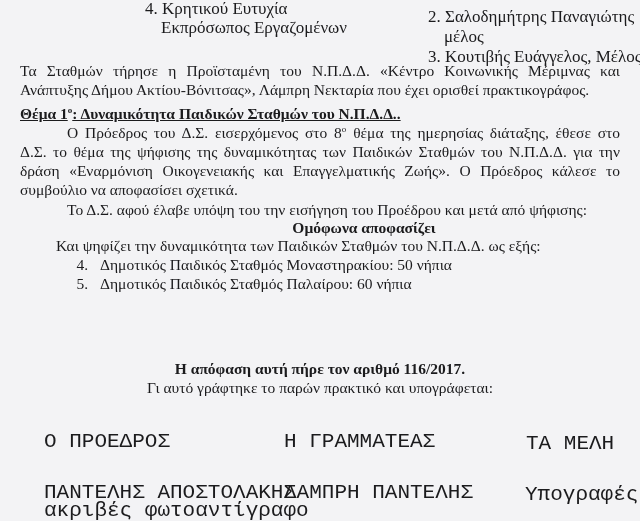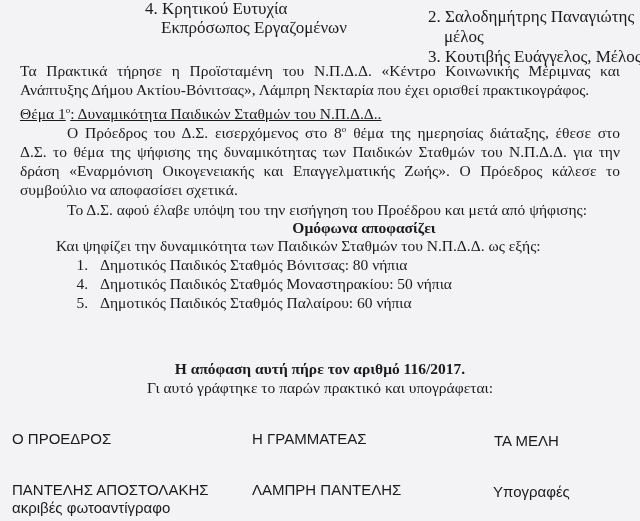--- a/index.html
+++ b/index.html
@@ -8,56 +8,55 @@
     background:#f3f3f5;
     font-family:"Liberation Serif", "DejaVu Serif", serif;
     color:#1b1b1d;
     position:relative;
   }
   .abs { position:absolute; white-space:nowrap; }
   .reg { font-size:17px;margin-left:44px; }
   .line { font-size:15.5px; }
   .justify { text-align:justify; text-align-last:justify; }
   .bold { font-weight:bold; }
-  .heading { font-weight:normal; font-size:15.5px; }
+  .heading { font-weight:bold; font-size:15.5px; }
   .heading .u { text-decoration:underline; }
-  .sig { font-family:Liberation Sans, sans-serif; font-size:15px; }
+  .sig { font-family:Liberation Mono, monospace; font-size:21px;margin-left:32px; }
   sup { font-size:9px; vertical-align:6px; }
   .item-num { display:inline-block; width:28px; text-align:right; margin-right:12px; }
 </style>
 </head>
 <body>
 
 <div class="abs reg" style="left:384px; top:-12px;">&nbsp;</div>
 <div class="abs reg" style="left:101px; top:-1px;">4. Κρητικού Ευτυχία</div>
 <div class="abs reg" style="left:117px; top:18px;">Εκπρόσωπος Εργαζομένων</div>
 <div class="abs reg" style="left:384px; top:7px;">2. Σαλοδημήτρης Παναγιώτης</div>
 <div class="abs reg" style="left:400px; top:27px;">μέλος</div>
 <div class="abs reg" style="left:384px; top:47px;">3. Κουτιβής Ευάγγελος, Μέλος</div>
 
-<div class="abs line justify" style="left:20px; top:62px; width:600px;">Τα Πρακτικά τήρησε η Προϊσταμένη του Ν.Π.Δ.Δ. «Κέντρο Κοινωνικής Μέριμνας και</div>
+<div class="abs line justify" style="left:20px; top:62px; width:600px;">Τα Σταθμών τήρησε η Προϊσταμένη του Ν.Π.Δ.Δ. «Κέντρο Κοινωνικής Μέριμνας και</div>
 <div class="abs line" style="left:20px; top:81px;">Ανάπτυξης Δήμου Ακτίου-Βόνιτσας», Λάμπρη Νεκταρία που έχει ορισθεί πρακτικογράφος.</div>
 
 <div class="abs heading" style="left:20px; top:105px;">
   <span class="u">Θέμα 1</span><sup>ο</sup><span class="u">: Δυναμικότητα Παιδικών Σταθμών του Ν.Π.Δ.Δ..</span>
 </div>
 
 <div class="abs line justify" style="left:67px; top:124px; width:553px;">
   <span>Ο Πρόεδρος του Δ.Σ. εισερχόμενος στο 8</span><sup>ο</sup><span> θέμα της ημερησίας διάταξης, έθεσε στο</span>
 </div>
 <div class="abs line justify" style="left:20px; top:143px; width:600px;">Δ.Σ. το θέμα της ψήφισης της δυναμικότητας των Παιδικών Σταθμών του Ν.Π.Δ.Δ. για την</div>
 <div class="abs line justify" style="left:20px; top:162px; width:600px;">δράση «Εναρμόνιση Οικογενειακής και Επαγγελματικής Ζωής». Ο Πρόεδρος κάλεσε το</div>
 <div class="abs line" style="left:20px; top:181px;">συμβούλιο να αποφασίσει σχετικά.</div>
 
 <div class="abs line" style="left:67px; top:201px;">Το Δ.Σ. αφού έλαβε υπόψη του την εισήγηση του Προέδρου και μετά από ψήφισης:</div>
 <div class="abs line bold" style="left:0; top:219px; width:640px; text-align:center;padding-left:44px;">Ομόφωνα αποφασίζει</div>
 <div class="abs line" style="left:56px; top:237px;">Και ψηφίζει την δυναμικότητα των Παιδικών Σταθμών του Ν.Π.Δ.Δ. ως εξής:</div>
 
 <div class="abs" style="left:60px; top:256px;">
-  <div class="line" style="height:19px;"><span class="item-num">1.</span><span>Δημοτικός Παιδικός Σταθμός Βόνιτσας: 80 νήπια</span></div>
   <div class="line" style="height:19px;"><span class="item-num">4.</span><span>Δημοτικός Παιδικός Σταθμός Μοναστηρακίου: 50 νήπια</span></div>
   <div class="line" style="height:19px;"><span class="item-num">5.</span><span>Δημοτικός Παιδικός Σταθμός Παλαίρου: 60 νήπια</span></div>
 </div>
 
 <div class="abs line bold" style="left:0; top:360px; width:640px; text-align:center;">Η απόφαση αυτή πήρε τον αριθμό 116/2017.</div>
 <div class="abs line" style="left:0; top:379px; width:640px; text-align:center;">Γι αυτό γράφτηκε το παρών πρακτικό και υπογράφεται:</div>
 
 <div class="abs sig" style="left:12px; top:430px;">Ο ΠΡΟΕΔΡΟΣ</div>
 <div class="abs sig" style="left:252px; top:430px;">Η ΓΡΑΜΜΑΤΕΑΣ</div>
 <div class="abs sig" style="left:494px; top:432px;">ΤΑ ΜΕΛΗ</div>

